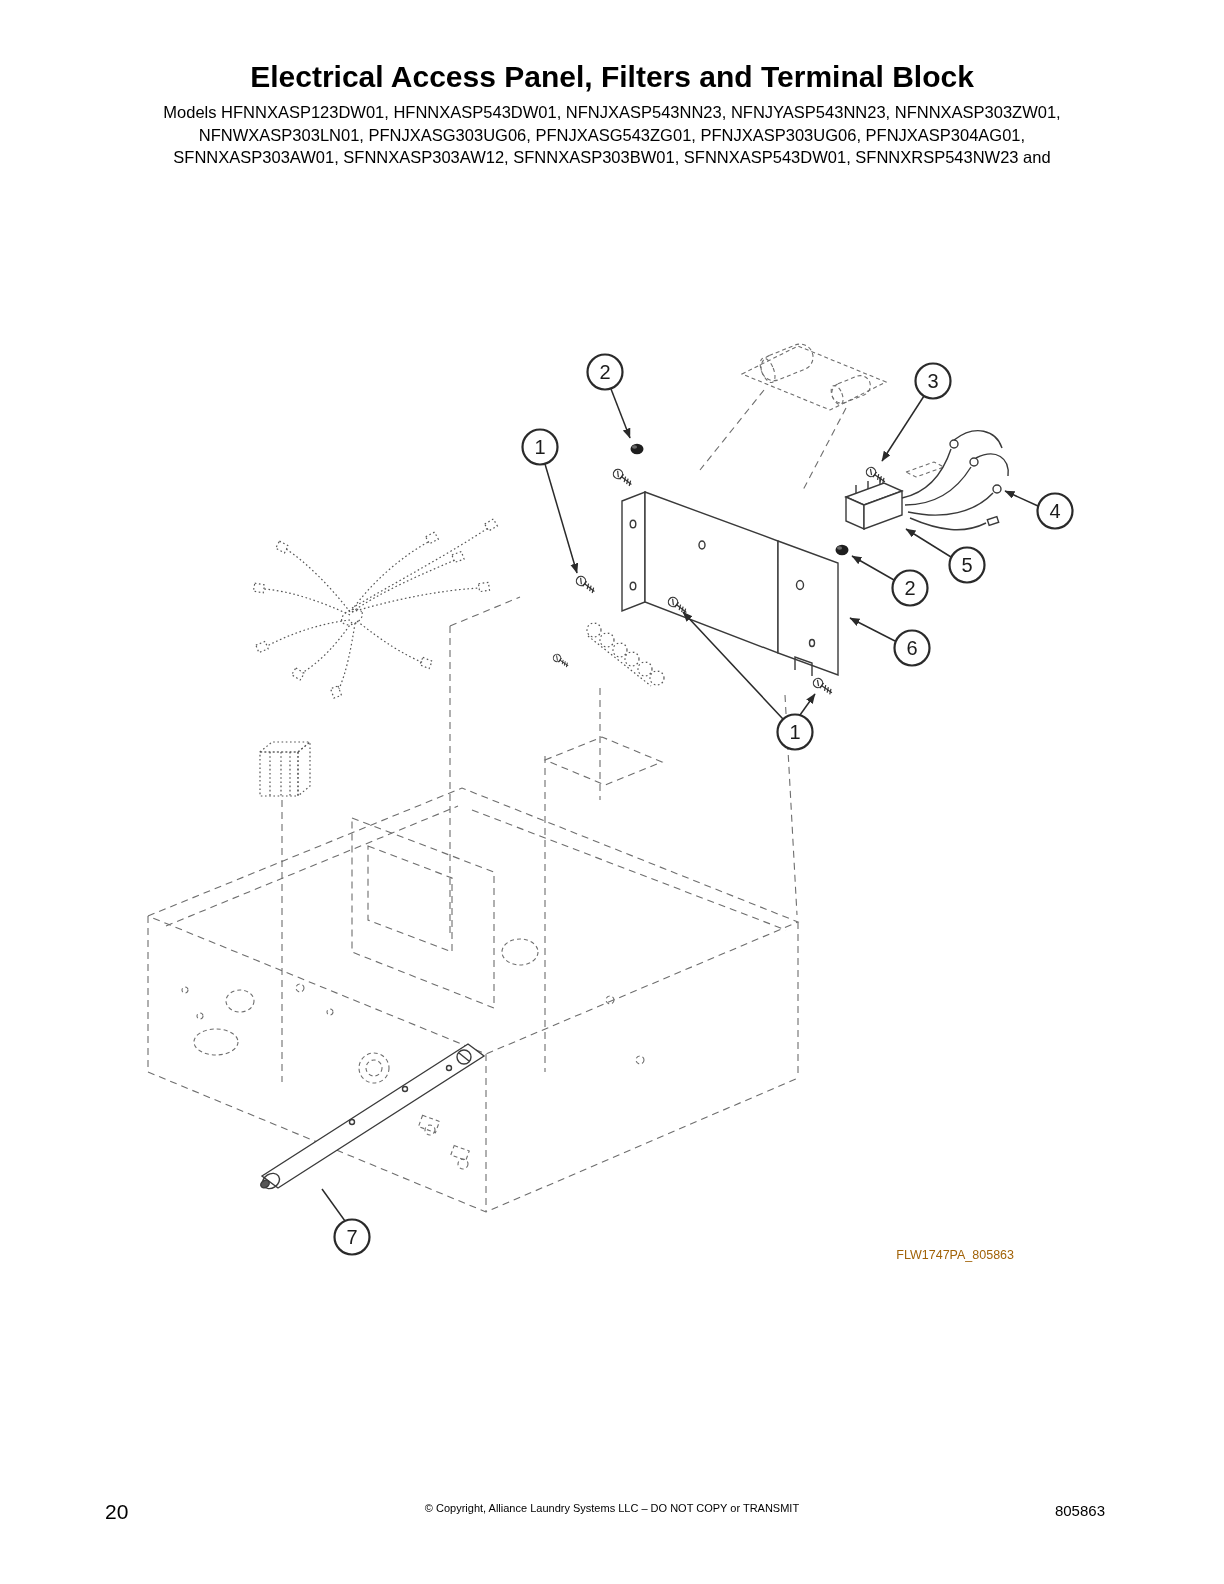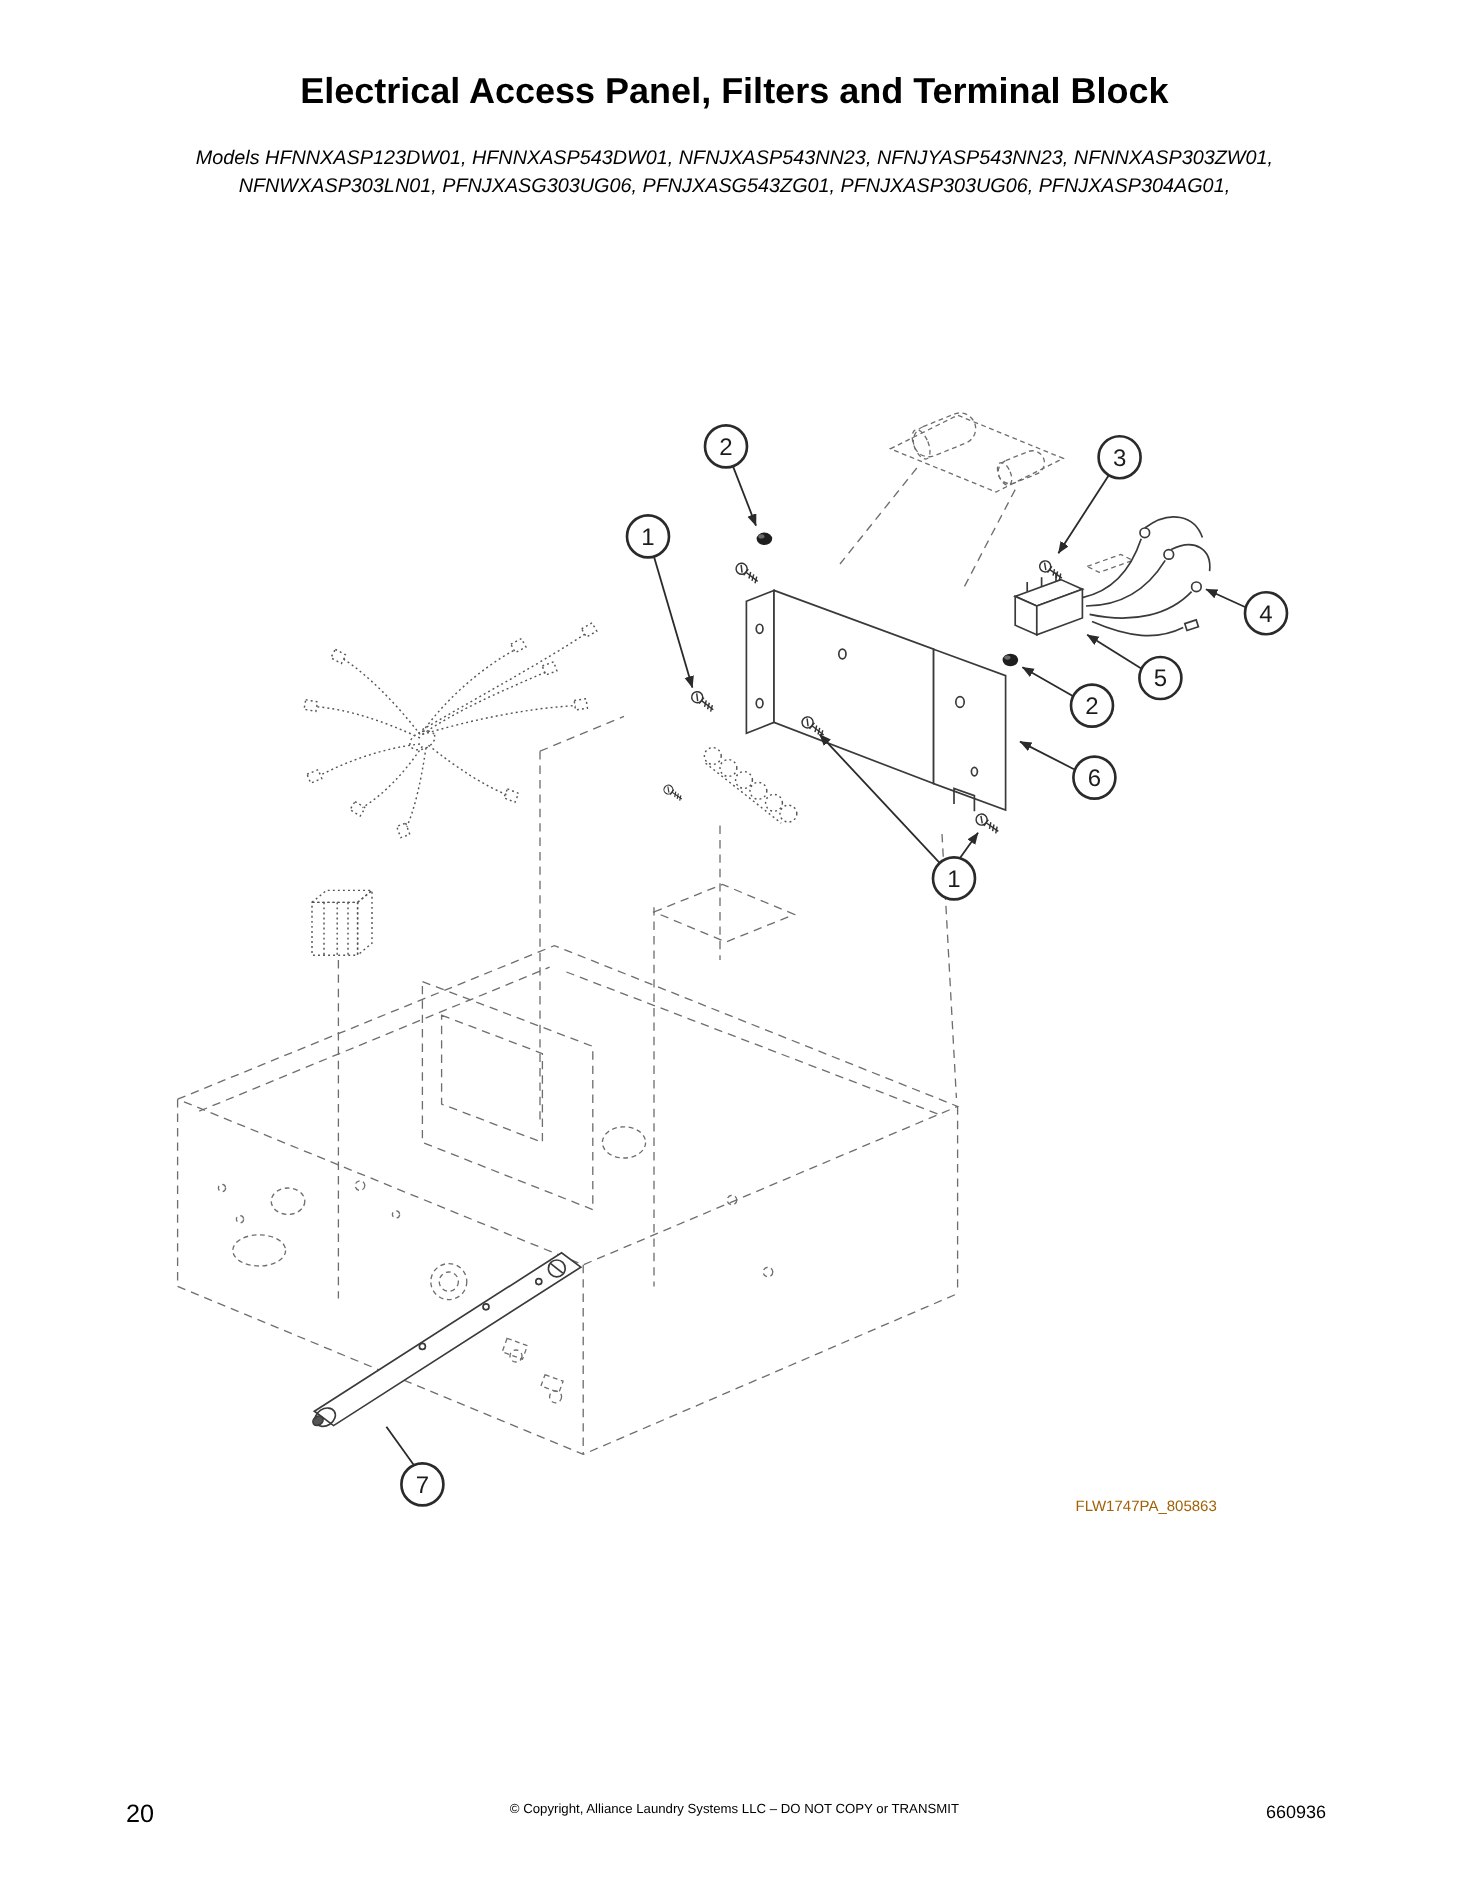--- a/index.html
+++ b/index.html
@@ -2,21 +2,21 @@
 <html><head>
 <meta charset="utf-8">
 <style>
   * { margin:0; padding:0; box-sizing:border-box; }
   html,body { background:#fff; }
   body { font-family:"Liberation Sans", sans-serif; color:#000; }
   .page { position:relative; width:1224px; height:1584px; margin:0 auto; background:#fff; overflow:hidden; }
 
   .header { position:absolute; top:58px; left:0; width:100%; text-align:center; }
   .title-line { font-size:30px; font-weight:bold; line-height:1.28; }
-  .models { margin-top:25px; font-size:16.5px; line-height:1.34;font-style:italic; }
+  .models { margin-top:5px; font-size:16.5px; line-height:1.34; }
   .models div { white-space:nowrap; }
   .serial-note { font-size:16.5px; line-height:1.34; }
 
   .figure-code { position:absolute; top:1248px; right:210px; font-size:12.5px; color:#a16207; }
 
   .footer-page  { position:absolute; top:1500px; left:105px;  font-size:21px; }
   .footer-copy  { position:absolute; top:1502px; left:0; width:100%; text-align:center; font-size:11px; }
   .footer-doc   { position:absolute; top:1502px; right:119px; font-size:15px; }
 
   svg.drawing { position:absolute; left:0; top:0; }
@@ -256,22 +256,23 @@
       <circle cx="352" cy="1237" r="17.5"></circle>
       <text x="352" y="1244">7</text>
     </g>
   </svg>
 
   <div class="header">
     <div class="title-line">Electrical Access Panel, Filters and Terminal Block</div>
     <div class="models">
       <div>Models HFNNXASP123DW01, HFNNXASP543DW01, NFNJXASP543NN23, NFNJYASP543NN23, NFNNXASP303ZW01,</div>
       <div>NFNWXASP303LN01, PFNJXASG303UG06, PFNJXASG543ZG01, PFNJXASP303UG06, PFNJXASP304AG01,</div>
+      <div>SFNNXASP303AW01, SFNNXASP303AW12, SFNNXASP303BW01, SFNNXASP543DW01, SFNNXRSP543NW23 and</div>
     </div>
   </div>
 
   <div class="figure-code">FLW1747PA_805863</div>
 
   <div class="footer-page">20</div>
   <div class="footer-copy">© Copyright, Alliance Laundry Systems LLC – DO NOT COPY or TRANSMIT</div>
-  <div class="footer-doc">660936</div>
+  <div class="footer-doc">805863</div>
 
 </div>
 
 </body></html>

